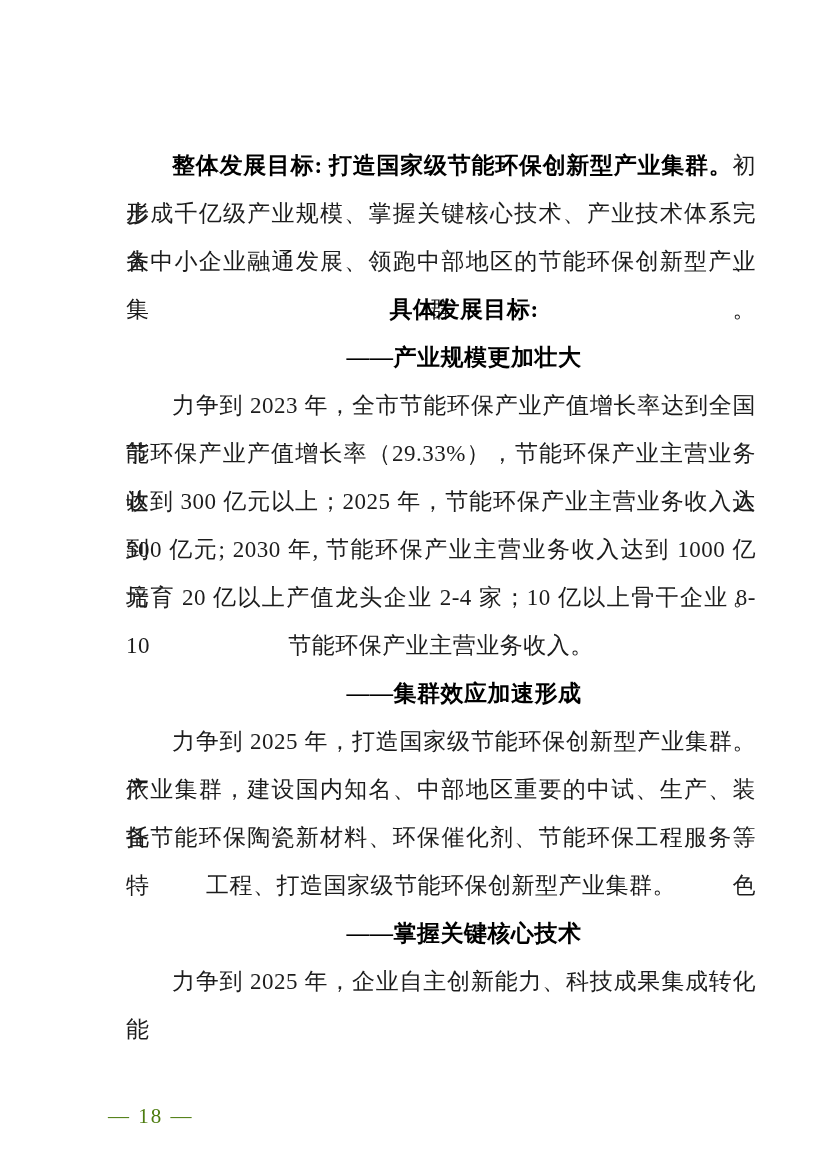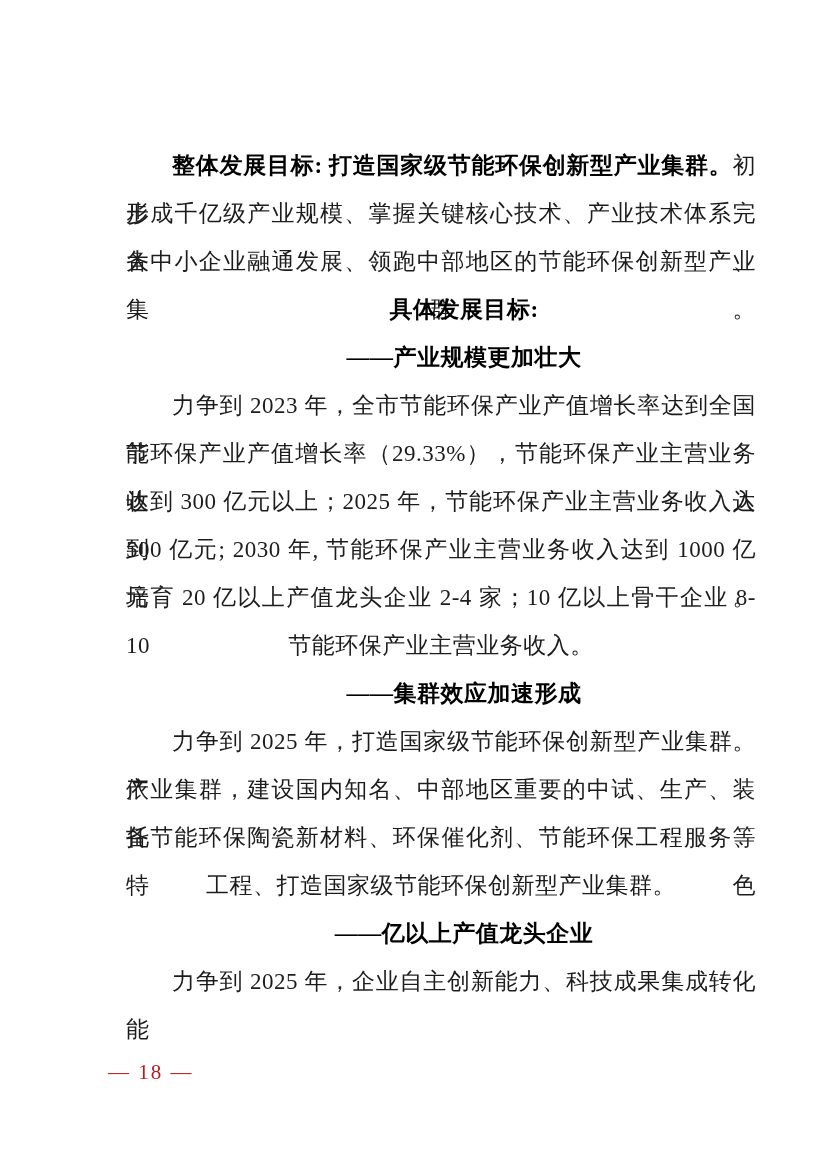--- a/index.html
+++ b/index.html
@@ -40,23 +40,23 @@
   .line.indent {
     text-indent: 2em;
   }
   .seg-b {
     font-weight: bold;
     color: #000000;
   }
   .footer {
     position: absolute;
     left: 108px;
-    top: 1060px;
+    top: 1104px;
     font-size: 21px;
-    color: #b91c1c;
+    color: #4d7c0f;
     letter-spacing: 2px;
   }
 </style>
 </head>
 <body>
 
 <div class="page">
   <div class="content" id="doc-content">
       <div class="line fill indent"><span class="seg-b">整体发展目标: 打造国家级节能环保创新型产业集群。</span><span>初步</span></div>
       <div class="line fill"><span>形成千亿级产业规模、掌握关键核心技术、产业技术体系完备、</span></div>
@@ -67,19 +67,19 @@
       <div class="line fill"><span>能环保产业产值增长率（29.33%），节能环保产业主营业务收入</span></div>
       <div class="line fill"><span>达到 300 亿元以上；2025 年，节能环保产业主营业务收入达到</span></div>
       <div class="line fill"><span>500 亿元; 2030 年, 节能环保产业主营业务收入达到 1000 亿元。</span></div>
       <div class="line fill"><span>培育 20 亿以上产值龙头企业 2-4 家；10 亿以上骨干企业 8-10</span></div>
       <div class="line"><span>节能环保产业主营业务收入。</span></div>
       <div class="line indent"><span class="seg-b">——集群效应加速形成</span></div>
       <div class="line fill indent"><span>力争到 2025 年，打造国家级节能环保创新型产业集群。依</span></div>
       <div class="line fill"><span>产业集群，建设国内知名、中部地区重要的中试、生产、装备、</span></div>
       <div class="line fill"><span>托节能环保陶瓷新材料、环保催化剂、节能环保工程服务等特色</span></div>
       <div class="line"><span>工程、打造国家级节能环保创新型产业集群。</span></div>
-      <div class="line indent"><span class="seg-b">——亿以上产值龙头企业</span></div>
+      <div class="line indent"><span class="seg-b">——掌握关键核心技术</span></div>
       <div class="line fill indent"><span>力争到 2025 年，企业自主创新能力、科技成果集成转化能</span></div>
     </div>
   <div class="footer">
     <span>— 18 —</span>
   </div>
 </div>
 
 </body></html>

